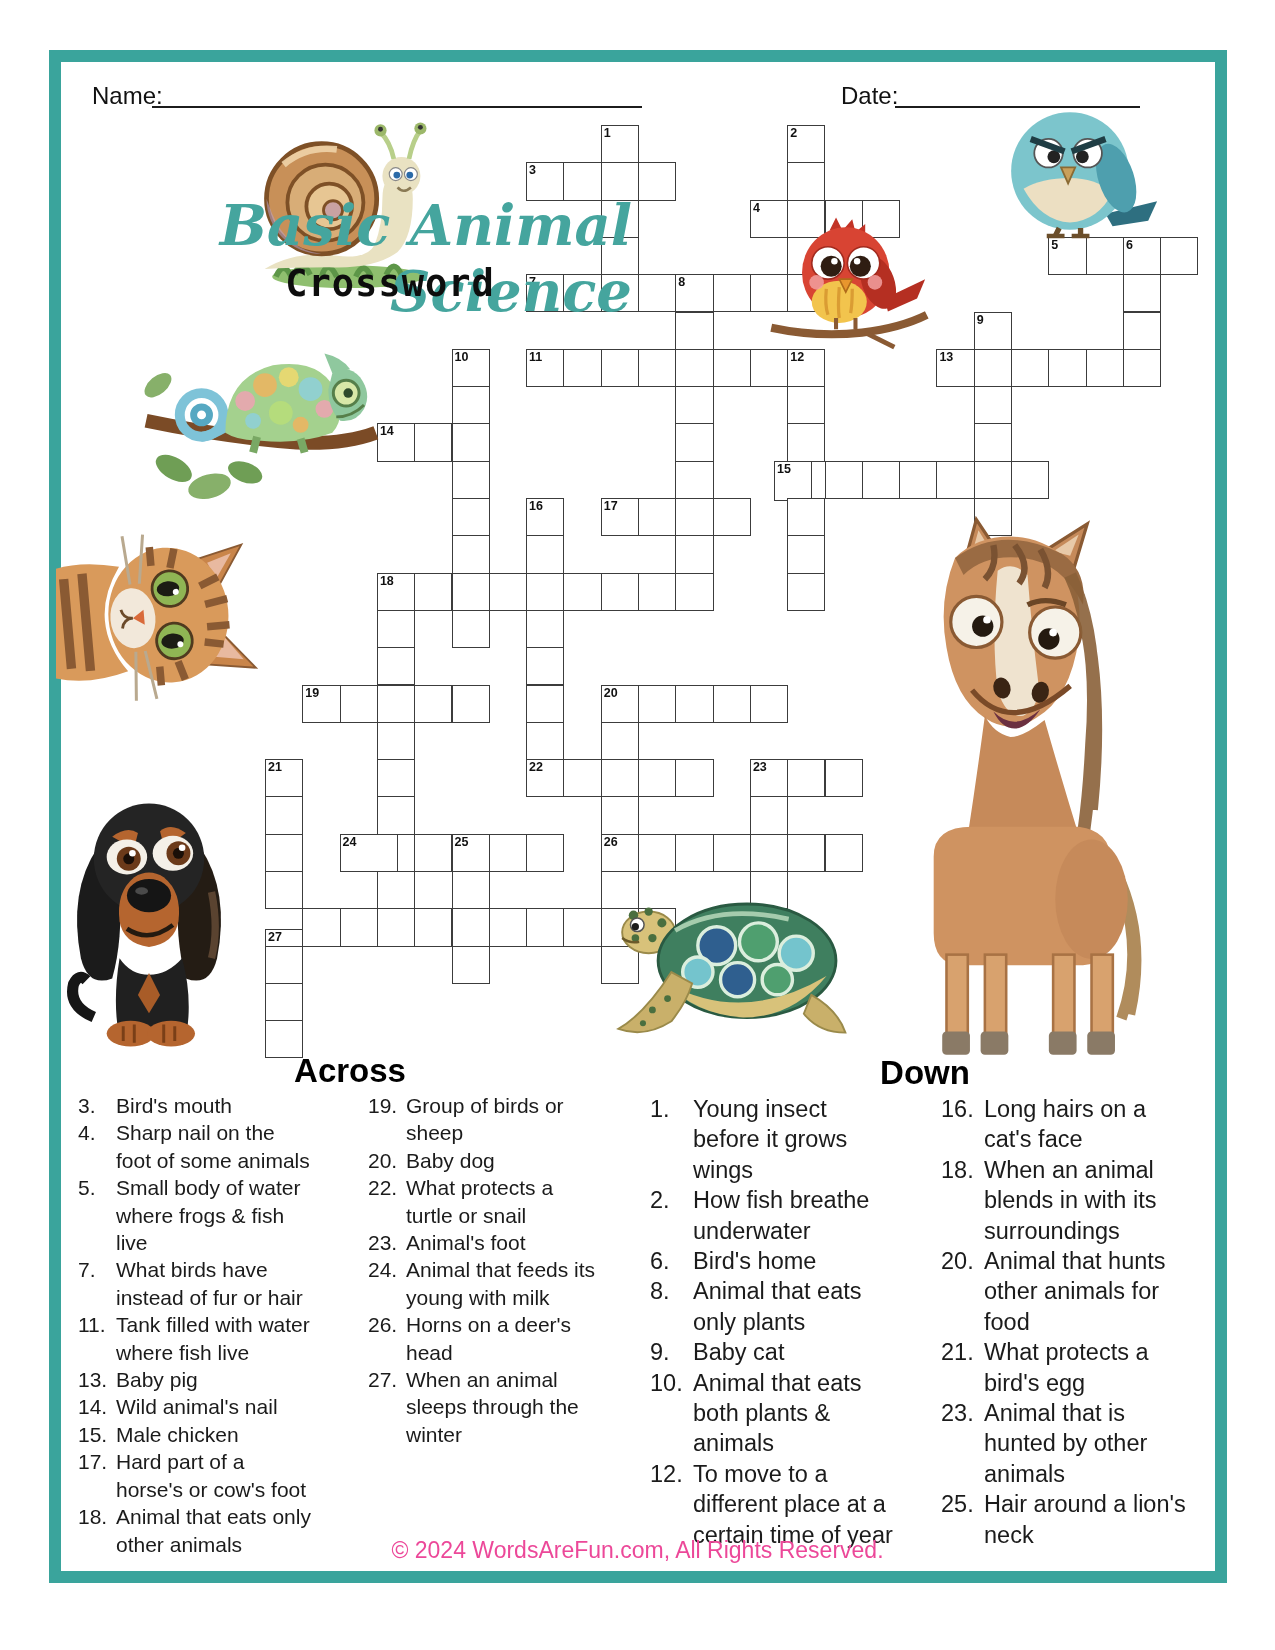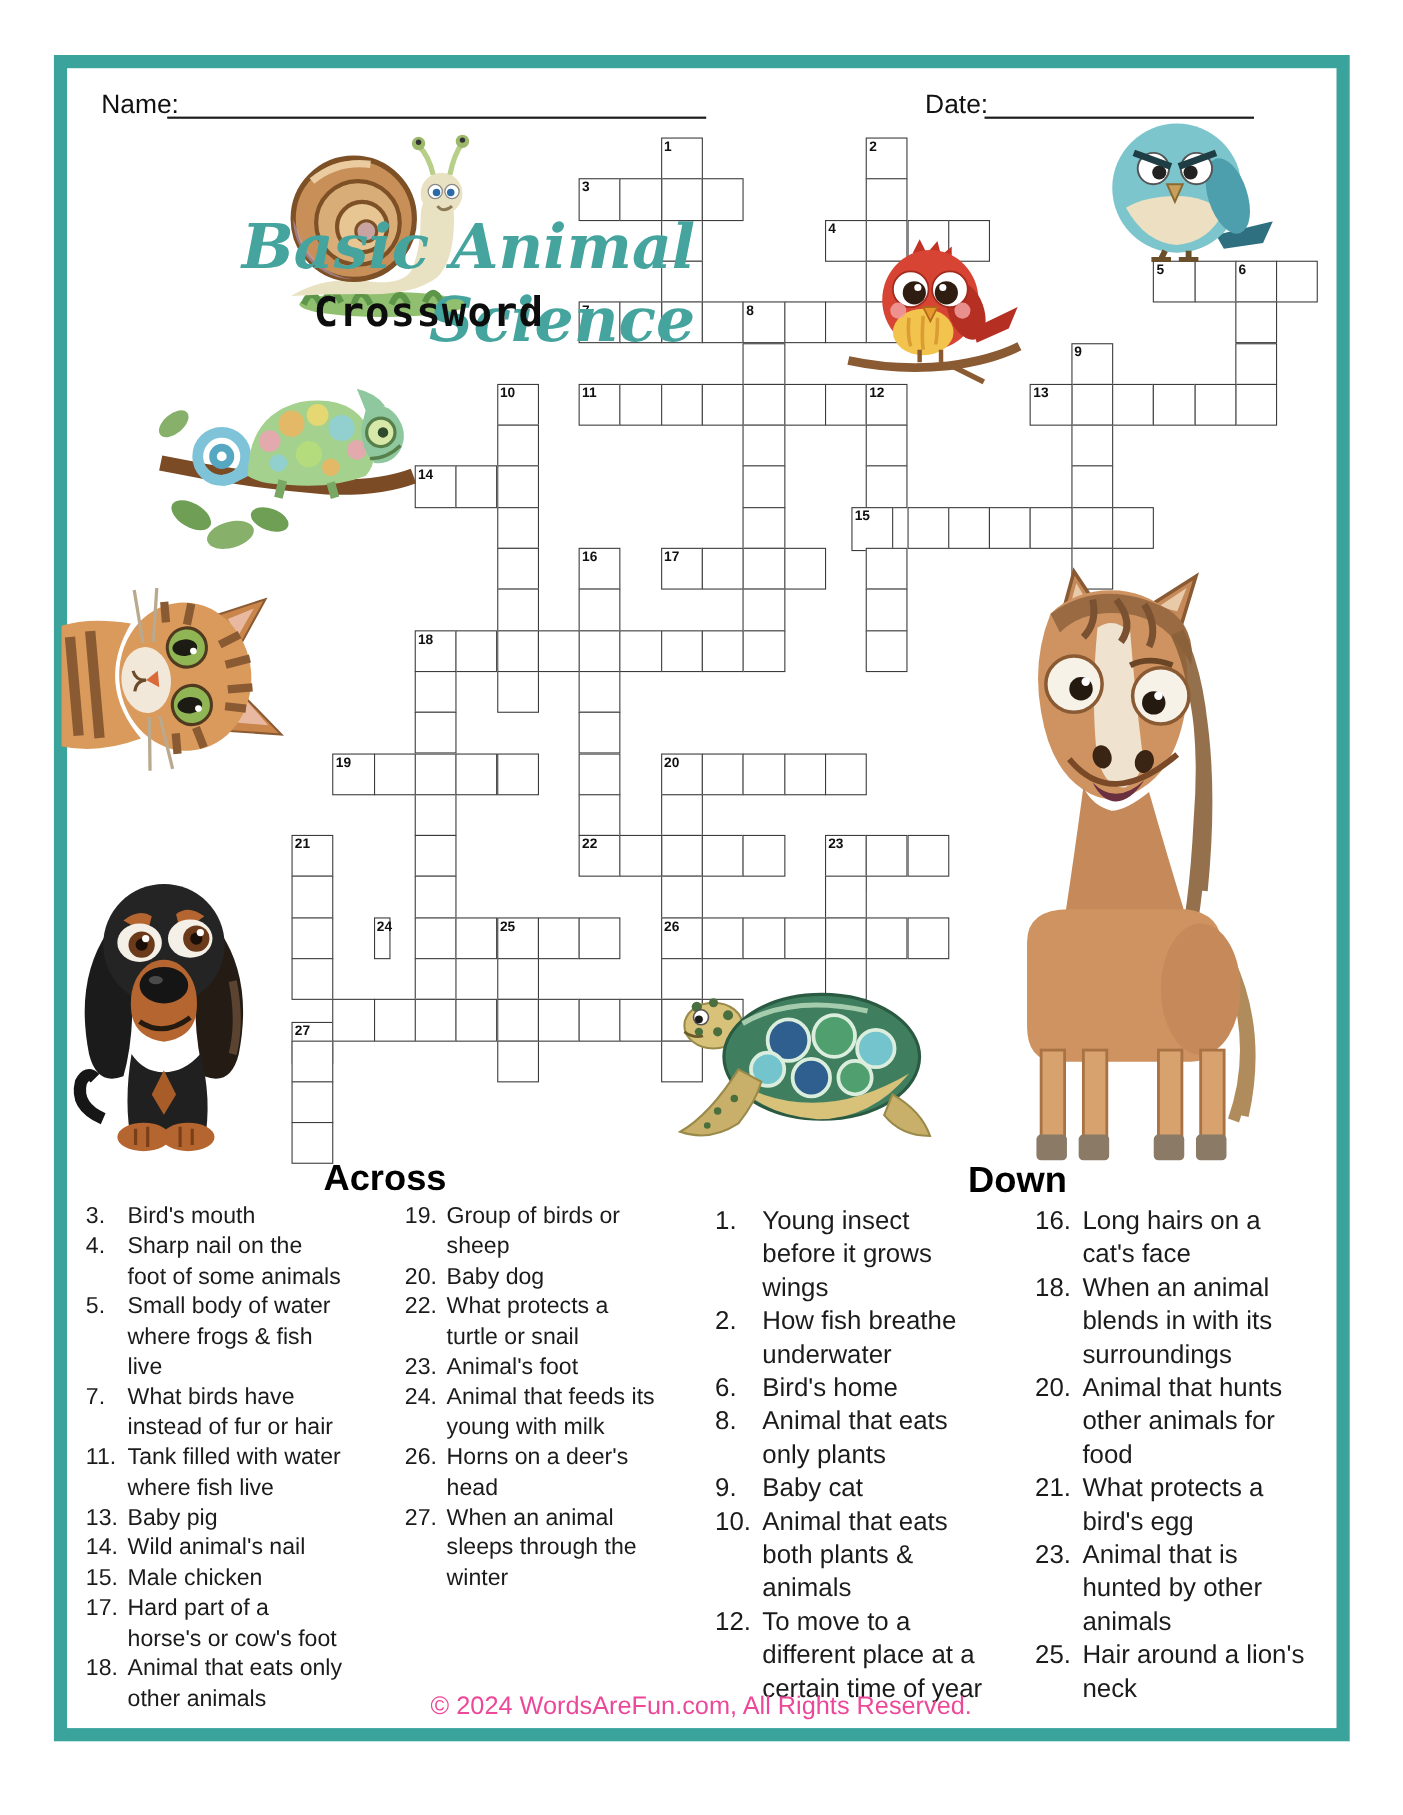--- a/index.html
+++ b/index.html
@@ -223,21 +223,21 @@
       <div class="cell" style="left: 638px; top: 759.1px; width: 38.3px; height: 38.3px;"></div>
       <div class="cell" style="left: 675.3px; top: 759.1px; width: 38.3px; height: 38.3px;"></div>
       <div class="cell" style="left: 749.9px; top: 759.1px; width: 38.3px; height: 51px;">
         <span class="cnum">23</span>
       </div>
       <div class="cell" style="left: 787.2px; top: 759.1px; width: 38.3px; height: 38.3px;"></div>
       <div class="cell" style="left: 824.5px; top: 759.1px; width: 38.3px; height: 38.3px;"></div>
       <div class="cell" style="left: 749.9px; top: 796.4px; width: 38.3px; height: 38.3px;"></div>
       <div class="cell" style="left: 749.9px; top: 833.7px; width: 38.3px; height: 38.3px;"></div>
       <div class="cell" style="left: 749.9px; top: 871px; width: 38.3px; height: 38.3px;"></div>
-      <div class="cell" style="left: 339.6px; top: 833.7px; width: 15px; height: 38.3px;">
+      <div class="cell" style="left: 339.6px; top: 833.7px; width: 58px; height: 38.3px;">
         <span class="cnum">24</span>
       </div>
       <div class="cell" style="left: 414.2px; top: 833.7px; width: 38.3px; height: 38.3px;"></div>
       <div class="cell" style="left: 451.5px; top: 833.7px; width: 38.3px; height: 38.3px;">
         <span class="cnum">25</span>
       </div>
       <div class="cell" style="left: 488.8px; top: 833.7px; width: 38.3px; height: 38.3px;"></div>
       <div class="cell" style="left: 526.1px; top: 833.7px; width: 38.3px; height: 38.3px;"></div>
       <div class="cell" style="left: 451.5px; top: 871px; width: 38.3px; height: 38.3px;"></div>
       <div class="cell" style="left: 451.5px; top: 908.3px; width: 38.3px; height: 38.3px;"></div>

